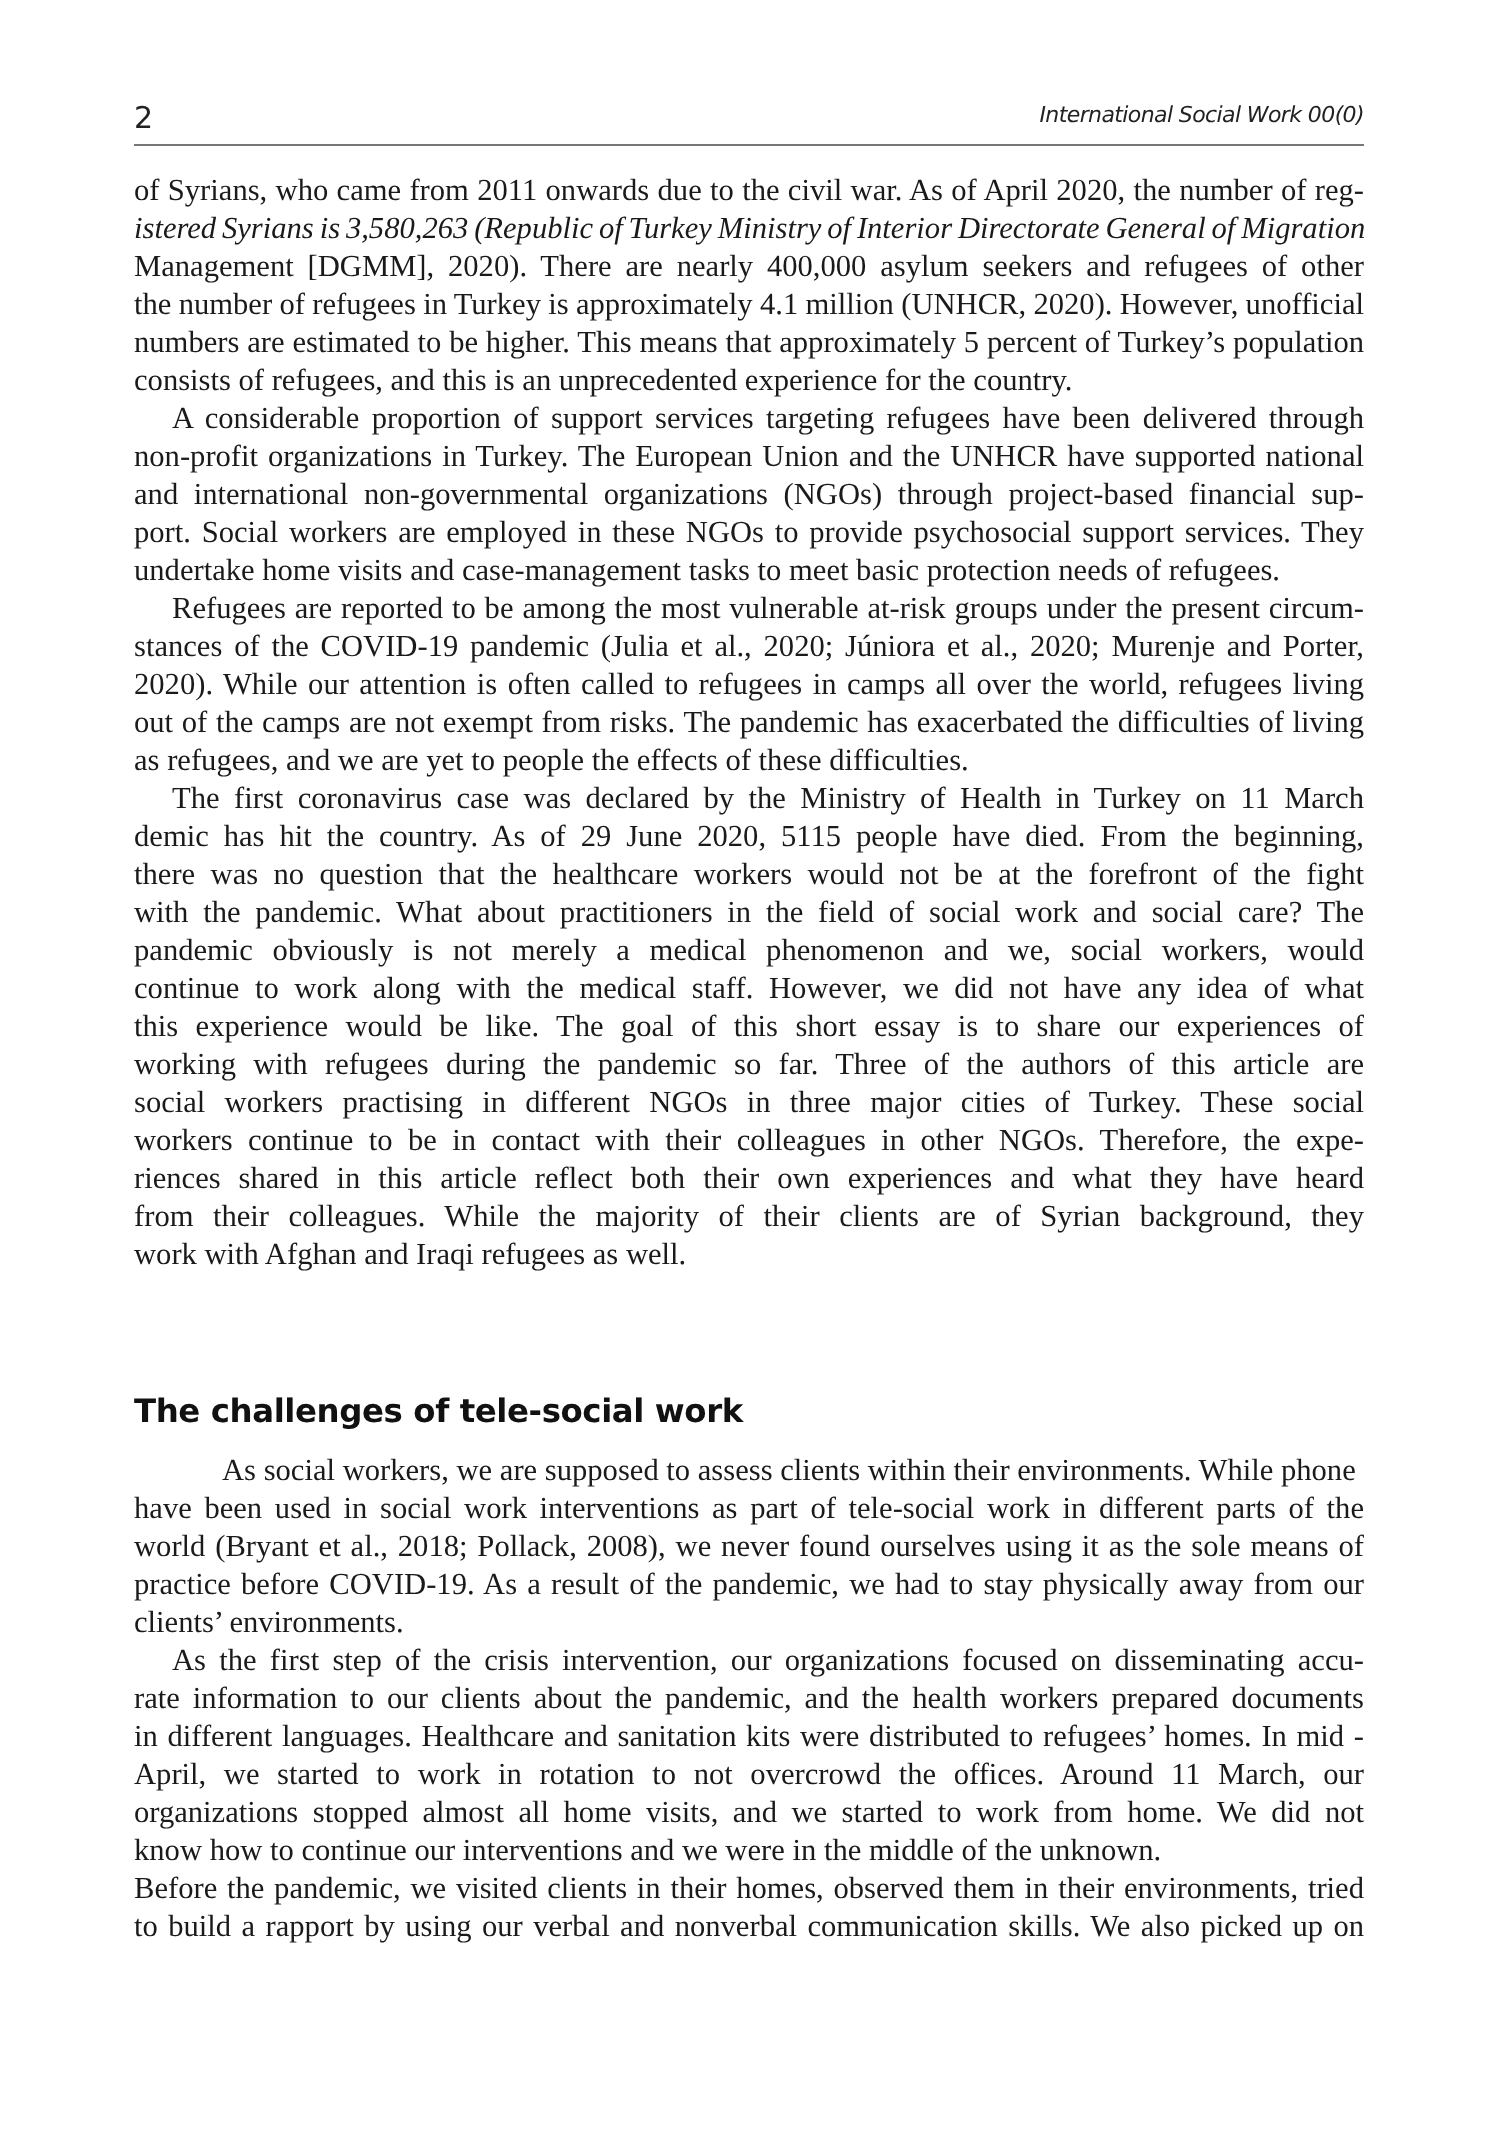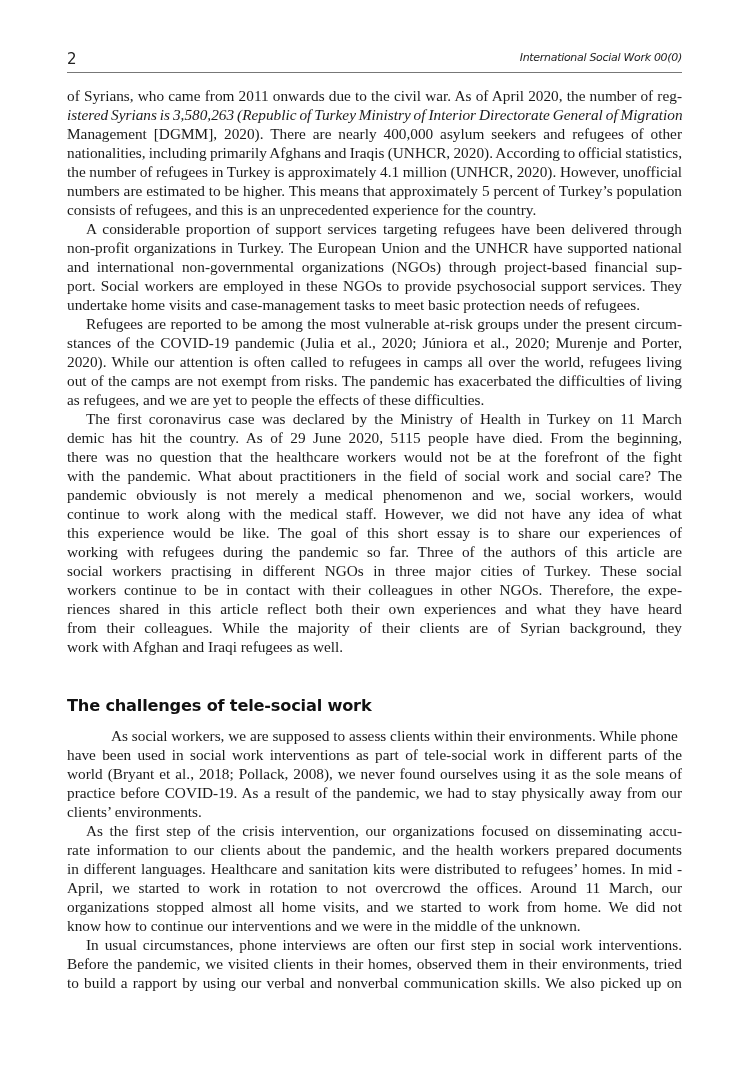--- a/index.html
+++ b/index.html
@@ -20,21 +20,20 @@
 <div class="page">
   <div class="header">
     <span class="page-num">2</span>
     <span class="journal">International Social Work 00(0)</span>
   </div>
 
   <div class="body-text" style="top:86px;">
     <div class="line" style="white-space: nowrap;"><span style="word-spacing: 0px;">of Syrians, who came from 2011 onwards due to the civil war. As of April 2020, the number of reg-</span></div>
     <div class="line" style="white-space: nowrap; font-style: italic;"><span style="word-spacing: -0.894231px;">istered Syrians is 3,580,263 (Republic of Turkey Ministry of Interior Directorate General of Migration</span></div>
     <div class="line" style="white-space: nowrap;"><span style="word-spacing: 0px;">Management [DGMM], 2020). There are nearly 400,000 asylum seekers and refugees of other</span></div>
-    <div class="line" style="white-space: nowrap;"><span style="word-spacing: -0.569602px;">nationalities, including primarily Afghans and Iraqis (UNHCR, 2020). According to official statistics,</span></div>
     <div class="line" style="white-space: nowrap;"><span style="word-spacing: -0.173077px;">the number of refugees in Turkey is approximately 4.1 million (UNHCR, 2020). However, unofficial</span></div>
     <div class="line" style="white-space: nowrap;"><span style="word-spacing: 0px;">numbers are estimated to be higher. This means that approximately 5 percent of Turkey’s population</span></div>
     <div class="line last">consists of refugees, and this is an unprecedented experience for the country.</div>
     <div class="line indent" style="white-space: nowrap;"><span style="word-spacing: 0px;">A considerable proportion of support services targeting refugees have been delivered through</span></div>
     <div class="line" style="white-space: nowrap;"><span style="word-spacing: 0px;">non-profit organizations in Turkey. The European Union and the UNHCR have supported national</span></div>
     <div class="line" style="white-space: nowrap;"><span style="word-spacing: 0px;">and international non-governmental organizations (NGOs) through project-based financial sup-</span></div>
     <div class="line" style="white-space: nowrap;"><span style="word-spacing: 0px;">port. Social workers are employed in these NGOs to provide psychosocial support services. They</span></div>
     <div class="line last">undertake home visits and case-management tasks to meet basic protection needs of refugees.</div>
     <div class="line indent" style="white-space: nowrap;"><span style="word-spacing: 0px;">Refugees are reported to be among the most vulnerable at-risk groups under the present circum-</span></div>
     <div class="line" style="white-space: nowrap;"><span style="word-spacing: 0px;">stances of the COVID-19 pandemic (Julia et al., 2020; Júniora et al., 2020; Murenje and Porter,</span></div>
@@ -63,17 +62,16 @@
     <div class="line" style="white-space: nowrap;"><span style="word-spacing: 0px;">have been used in social work interventions as part of tele-social work in different parts of the</span></div>
     <div class="line" style="white-space: nowrap;"><span style="word-spacing: 0px;">world (Bryant et al., 2018; Pollack, 2008), we never found ourselves using it as the sole means of</span></div>
     <div class="line" style="white-space: nowrap;"><span style="word-spacing: 0px;">practice before COVID-19. As a result of the pandemic, we had to stay physically away from our</span></div>
     <div class="line last">clients’ environments.</div>
     <div class="line indent" style="white-space: nowrap;"><span style="word-spacing: 0px;">As the first step of the crisis intervention, our organizations focused on disseminating accu-</span></div>
     <div class="line" style="white-space: nowrap;"><span style="word-spacing: 0px;">rate information to our clients about the pandemic, and the health workers prepared documents</span></div>
     <div class="line" style="white-space: nowrap;"><span style="word-spacing: 0px;">in different languages. Healthcare and sanitation kits were distributed to refugees’ homes. In mid -</span></div>
     <div class="line" style="white-space: nowrap;"><span style="word-spacing: 0px;">April, we started to work in rotation to not overcrowd the offices. Around 11 March, our</span></div>
     <div class="line" style="white-space: nowrap;"><span style="word-spacing: 0px;">organizations stopped almost all home visits, and we started to work from home. We did not</span></div>
     <div class="line last">know how to continue our interventions and we were in the middle of the unknown.</div>
-    <div class="line indent" style="white-space: nowrap;"><span style="word-spacing: 0px;">In usual circumstances, phone interviews are often our first step in social work interventions.</span></div>
     <div class="line" style="white-space: nowrap;"><span style="word-spacing: 0px;">Before the pandemic, we visited clients in their homes, observed them in their environments, tried</span></div>
     <div class="line" style="white-space: nowrap;"><span style="word-spacing: 0px;">to build a rapport by using our verbal and nonverbal communication skills. We also picked up on</span></div>
   </div>
 </div>
 
 </body></html>

